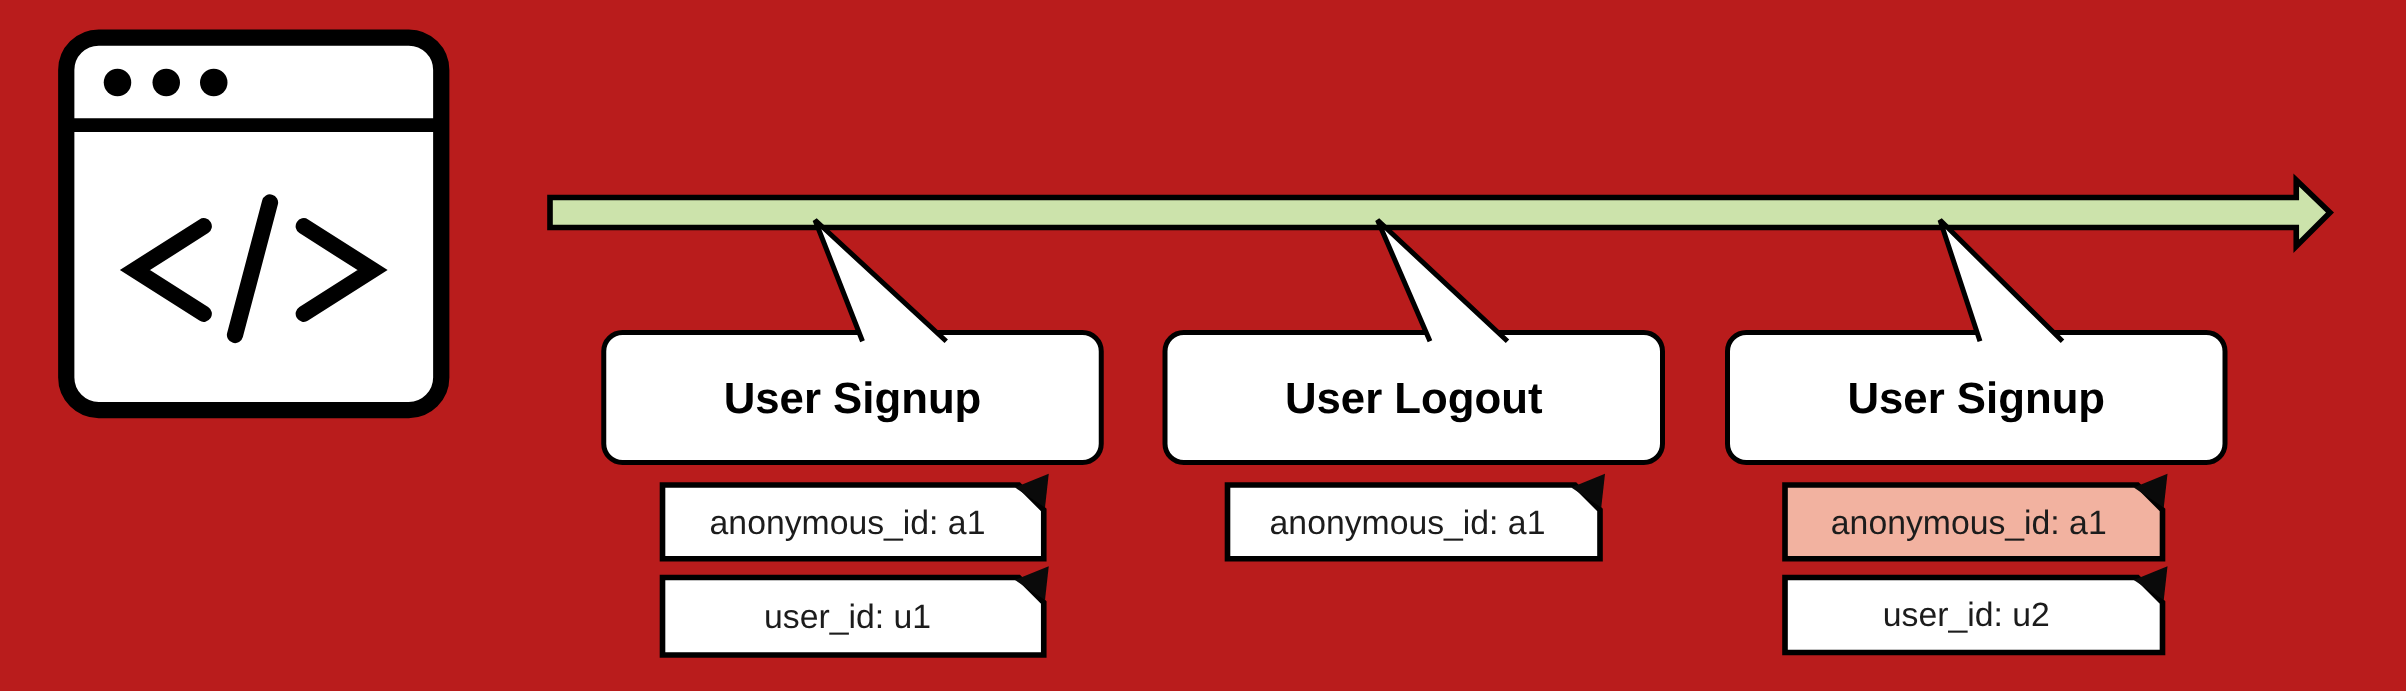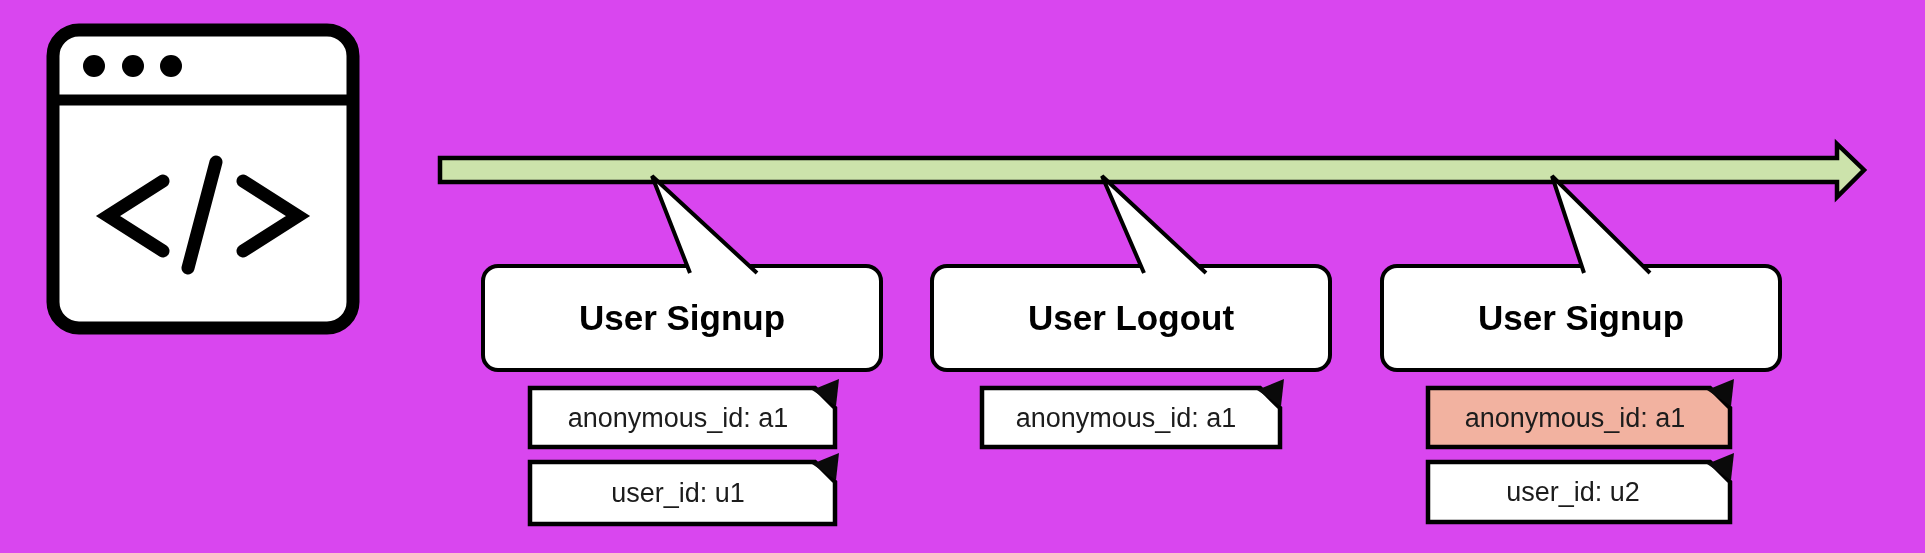--- a/index.html
+++ b/index.html
@@ -5,21 +5,21 @@
   html, body {
     margin: 0;
     padding: 0;
     background: #ffffff;
     font-family: "Liberation Sans", sans-serif;
   }
   .canvas {
     position: relative;
     width: 1925px;
     height: 553px;
-    background: #d946ef;
+    background: #b91c1c;
     overflow: hidden;
   }
   svg { display: block; }
 
   
   .icon-frame {
     fill: #ffffff;
     stroke: #000000;
     stroke-width: 13;
   }

